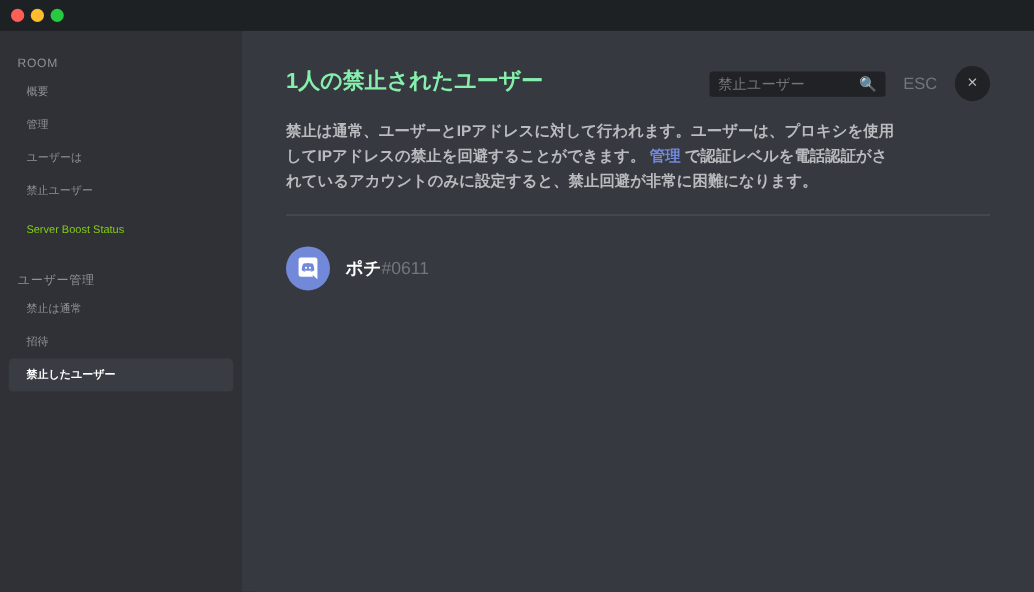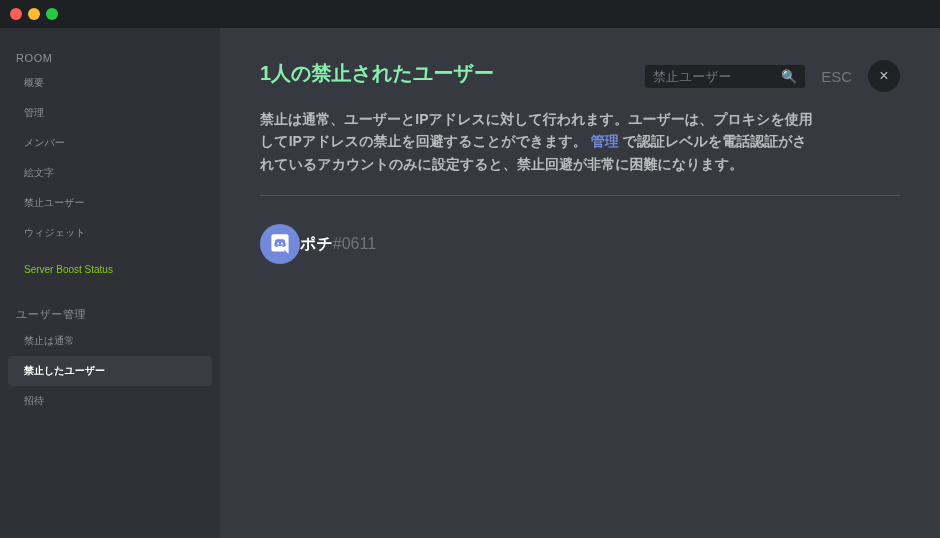--- a/index.html
+++ b/index.html
@@ -169,20 +169,21 @@
     .divider {
       border: none;
       border-top: 1px solid #4f545c;
       margin-bottom: 20px;
     }
 
     
     .user-item {
       display: flex;
       align-items: center;
+      gap: 14px;
       padding: 8px 0;
     }
     .user-avatar {
       width: 40px;
       height: 40px;
       border-radius: 50%;
       background: #7289da;
       display: flex;
       align-items: center;
       justify-content: center;
@@ -214,33 +215,31 @@
   </div>
 </div>
 
 <div class="app">
 
   <nav class="sidebar">
     <div class="sidebar-section-label">ROOM</div>
 
     <div class="sidebar-item">概要</div>
     <div class="sidebar-item">管理</div>
-    <div class="sidebar-item">メンバー</div>
-    <div class="sidebar-item">絵文字</div>
+    <div class="sidebar-item">ユーザーは</div>
     <div class="sidebar-item">禁止ユーザー</div>
-    <div class="sidebar-item">ウィジェット</div>
 
     <div style="margin: 8px 0;"></div>
     <div class="sidebar-item highlight">Server Boost Status</div>
 
     <div style="margin-top: 16px;"></div>
     <div class="sidebar-section-label">ユーザー管理</div>
     <div class="sidebar-item">禁止は通常</div>
+    <div class="sidebar-item">招待</div>
     <div class="sidebar-item active">禁止したユーザー</div>
-    <div class="sidebar-item">招待</div>
   </nav>
 
   <main class="content">
     <div class="content-header">
       <h1 class="content-title">1人の禁止されたユーザー</h1>
       <div class="header-right">
         <div class="search-box">
           <input class="search-input" type="text" placeholder="禁止ユーザー" style="">
           <span class="search-icon-svg">🔍</span>
         </div>

